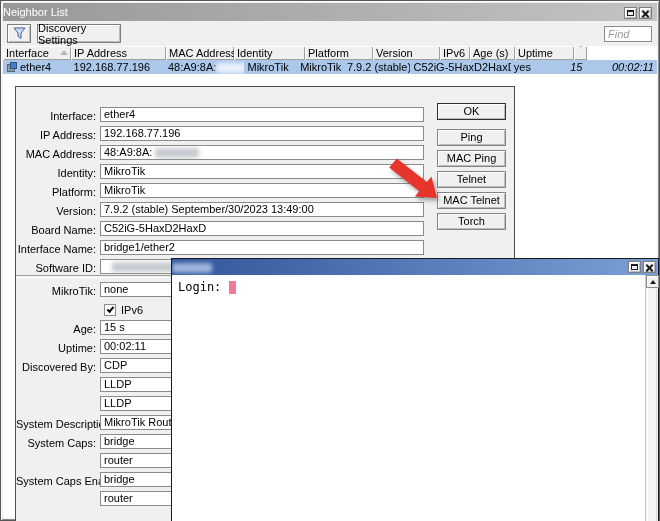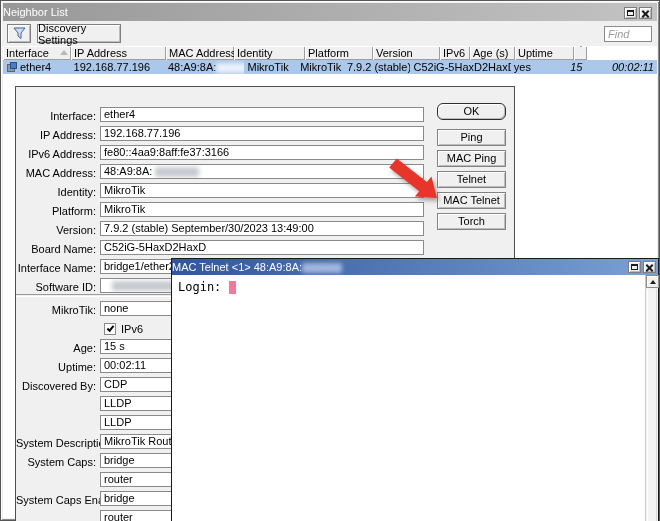--- a/index.html
+++ b/index.html
@@ -66,21 +66,21 @@
          padding:0 3px; line-height:13px; white-space:nowrap; overflow:hidden; }
   .sep { height:3px; border-top:1px solid #9b9b9b; border-bottom:1px solid #fff; margin-top:1px; }
   .cbrow { padding-left:88px; }
   .cb { width:12px; height:12px; background:#fff; border:1px solid #8a8a8a; position:relative; flex:none; }
   .cb .mark { position:absolute; left:2px; top:2px; width:7px; height:4px;
               border-left:2px solid #000; border-bottom:2px solid #000; transform:rotate(-50deg); }
   .cb-label { margin-left:5px; }
   .dbtn { position:absolute; left:421px; width:69px; height:17px; background:#f0f0f0;
           border:1px solid #828282; box-shadow:inset 1px 1px 0 #fff, inset -1px -1px 0 #bcbcbc;
           text-align:center; line-height:15px; font-size:11px; }
-  .dbtn.default { border-color:#2e2e2e;border-radius:6px; }
+  .dbtn.default { border-color:#2e2e2e; }
 
   
   #arrow { position:absolute; left:383px; top:156px; width:58px; height:46px; z-index:30;
            filter:drop-shadow(2px 3px 2px rgba(90,90,90,.55)); }
 
   
   #win-telnet { left:171px; top:258px; width:488px; height:270px; border:1px solid #1a1a1a; background:#fff; z-index:20; }
   #win-telnet .titlebar { height:16px; line-height:16px; }
   #win-telnet .winbtns { top:2px; right:2px; }
   .term { position:absolute; left:0; top:16px; right:13px; bottom:0; background:#fff;
@@ -160,24 +160,20 @@
   <div class="fields">
     <div class="frow">
         <label>Interface:</label>
         <div class="inp"><span>ether4</span></div>
       </div>
     <div class="frow">
         <label>IP Address:</label>
         <div class="inp"><span>192.168.77.196</span></div>
       </div>
     <div class="frow">
-        <label>IPv6 Address:</label>
-        <div class="inp"><span>fe80::4aa9:8aff:fe37:3166</span></div>
-      </div>
-    <div class="frow">
         <label>MAC Address:</label>
         <div class="inp"><span>48:A9:8A:</span> <span class="redact" style="width:44px;background:#c7cbd1"></span></div>
       </div>
     <div class="frow">
         <label>Identity:</label>
         <div class="inp"><span>MikroTik</span></div>
       </div>
     <div class="frow">
         <label>Platform:</label>
         <div class="inp"><span>MikroTik</span></div>
@@ -258,21 +254,21 @@
   <div class="dbtn" style="top:105px"><span>MAC Telnet</span></div>
   <div class="dbtn" style="top:126px"><span>Torch</span></div>
 </div>
 
 <svg id="arrow" viewBox="0 0 58 46">
   <polygon points="6.2,11.6 36.3,35.2 31.8,40.6 54,42 48.4,20.6 43.9,26.0 13.8,2.4" fill="#e8352b"></polygon>
 </svg>
 
 <div class="win" id="win-telnet">
   <div class="titlebar blue">
-    <span>MAC Telnet &lt;1&gt; 48:A9:8A:</span><span class="redact" style="width:40px;background:#9fb6dd"></span>
+    <span class="redact" style="width:40px;background:#9fb6dd"></span>
     <span class="winbtns">
       <span class="wbtn">
           <span class="ic-max"></span>
         </span>
       <span class="wbtn">
           <span class="ic-x"></span>
         </span>
     </span>
   </div>
   <div class="term">

